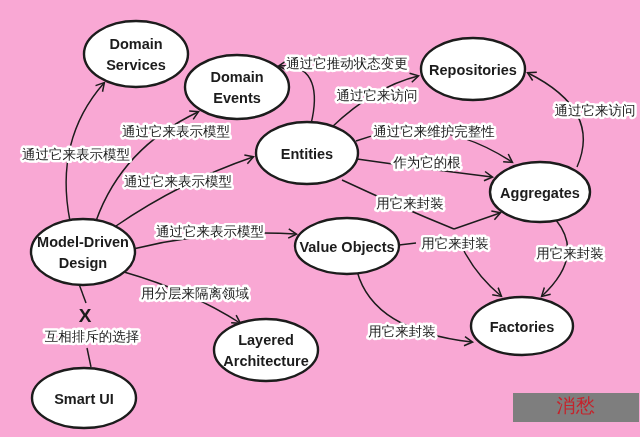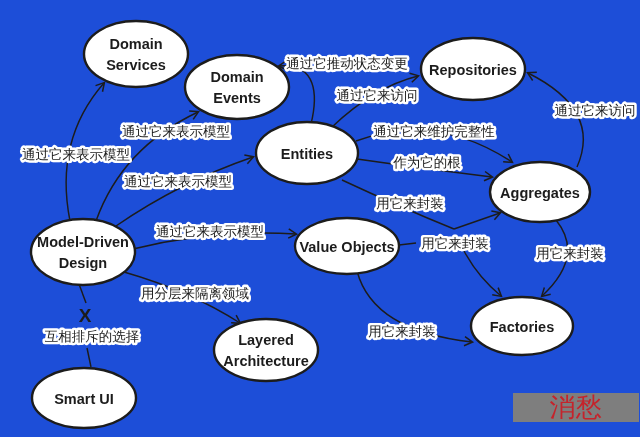--- a/index.html
+++ b/index.html
@@ -1,39 +1,39 @@
 <!DOCTYPE html>
 <html><head>
 <meta charset="utf-8">
 <style>
   html,body{margin:0;padding:0;}
   body{
     width:640px;height:437px;overflow:hidden;background:#ffffff;
     font-family:"Liberation Sans",sans-serif;
   }
-  .stage{position:relative;width:640px;height:437px;background:#1d4ed8;}
+  .stage{position:relative;width:640px;height:437px;background:#f9a8d4;}
   svg{position:absolute;left:0;top:0;}
   .edge{fill:none;stroke:#1c1c1c;stroke-width:1.45px;}
   .node-ellipse{fill:#ffffff;stroke:#1c1c1c;stroke-width:2.4px;}
   .node-label{
     font-family:"Liberation Sans",sans-serif;font-weight:700;font-size:14.5px;
     fill:#1c1c1c;text-anchor:middle;
   }
   .edge-label{
     font-family:"DejaVu Sans",sans-serif;font-size:13.5px;fill:#1c1c1c;
     text-anchor:middle;paint-order:stroke;stroke:#ffffff;stroke-width:5px;
     stroke-linejoin:round;
   }
   .x-marker{
     font-family:"Liberation Sans",sans-serif;font-weight:700;font-size:19px;
     fill:#1c1c1c;text-anchor:middle;
   }
   .watermark{
-    position:absolute;display:flex;align-items:center;justify-content:center;
-    font-family:"DejaVu Sans",sans-serif;font-size:26px;letter-spacing:0.5px;
+    position:absolute;display:flex;align-items:flex-start;justify-content:center;
+    font-family:"DejaVu Sans",sans-serif;font-size:19px;letter-spacing:0.5px;
     white-space:nowrap;
   }
 </style>
 </head>
 <body>
 
 <div class="stage">
   <svg id="diagram" width="640" height="437" viewBox="0 0 640 437">
       <defs>
         <marker id="arrow" viewBox="0 0 10 10" refX="7.5" refY="5" markerWidth="8" markerHeight="8" orient="auto-start-reverse">

